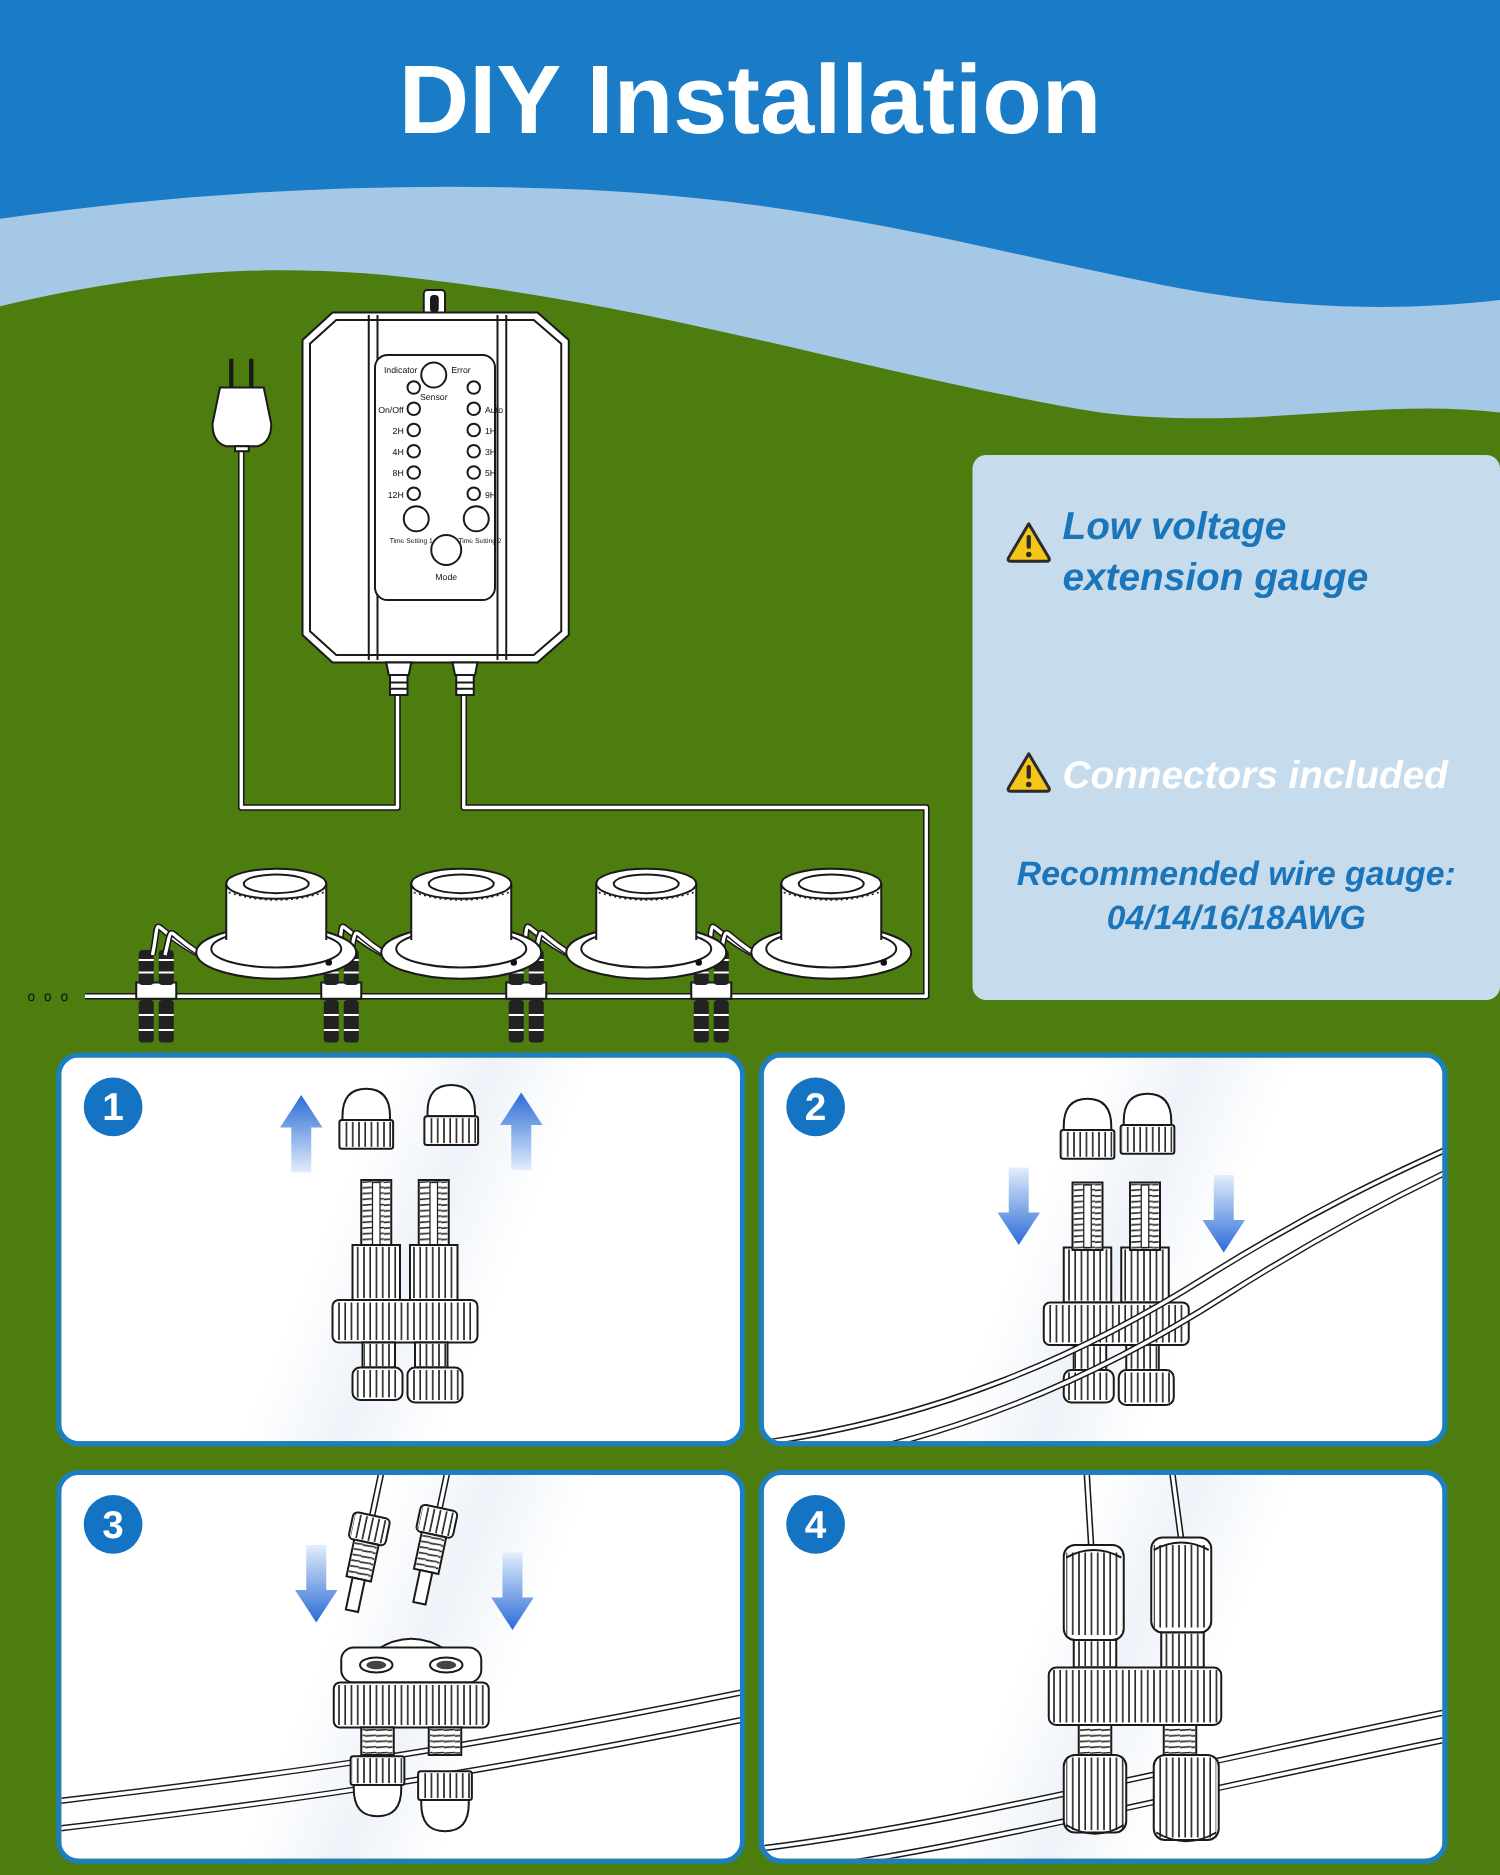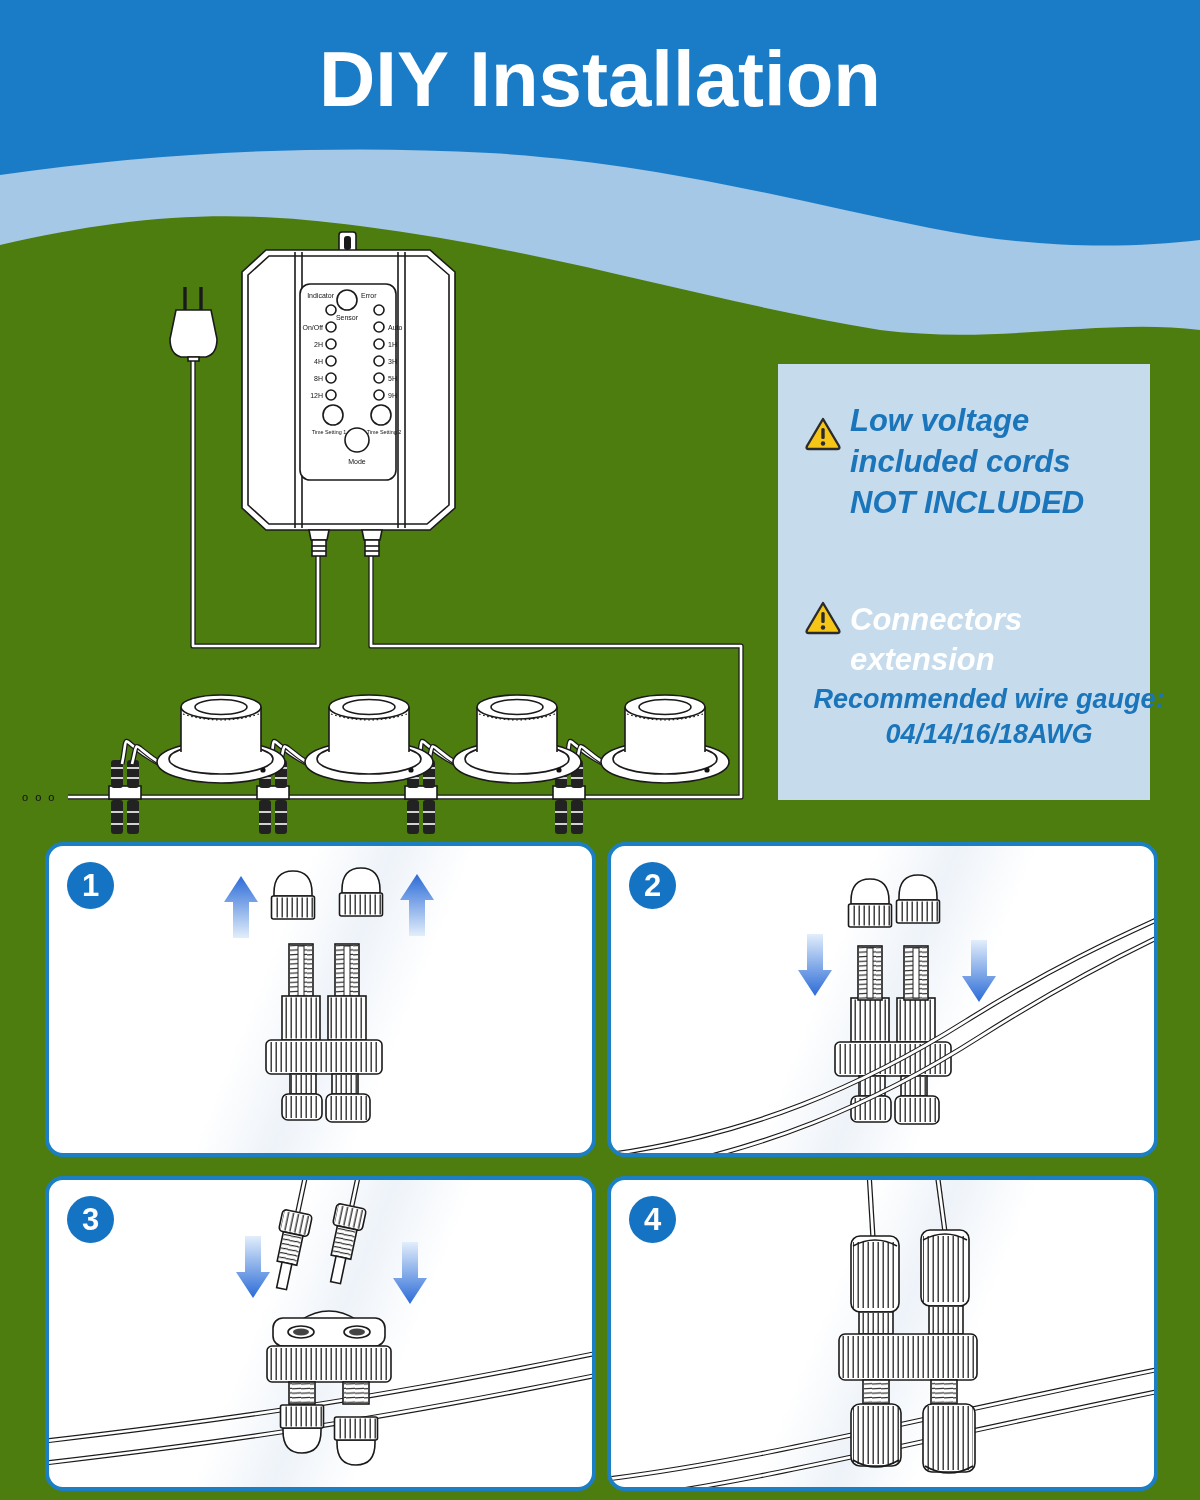--- a/index.html
+++ b/index.html
@@ -2,22 +2,22 @@
 <html><head>
 <meta charset="utf-8">
 <style>
   html,body{margin:0;padding:0;}
   .page{position:relative;width:1200px;height:1500px;background:#4d7c0f;overflow:hidden;
         font-family:"Liberation Sans",sans-serif;padding-left:12px;}
   .hdr-svg{position:absolute;left:0;top:0;z-index:1;}
   .title{position:absolute;left:0;top:34px;width:1200px;text-align:center;z-index:3;
          color:#ffffff;font-size:78px;font-weight:800;letter-spacing:0px;}
   .diagram{position:absolute;left:0;top:0;z-index:2;pointer-events:none;}
-  .info-panel{position:absolute;left:778px;top:364px;width:372px;height:436px;
-              background:#c6dbec;z-index:3;}
+  .info-panel{position:absolute;left:778px;top:364px;width:422px;height:436px;
+              background:#c6dbec;z-index:3;border-radius:11px;}
   .warn-icon{position:absolute;width:38px;height:34px;display:block;}
   .wtxt{position:absolute;font-style:italic;font-weight:700;}
   .wtxt.blue{color:#1a75ba;}
   .wtxt.white{color:#ffffff;}
   .w1-text{left:72px;top:36px;font-size:31px;line-height:41px;}
   .w2-text{left:72px;top:236px;font-size:31px;line-height:40px;}
   .note-text{left:0;top:318px;width:422px;text-align:center;font-size:27px;line-height:35px;}
   .steps{position:absolute;left:45px;top:842px;width:1113px;z-index:2;
          display:grid;grid-template-columns:551px 551px;grid-template-rows:315px 315px;
          column-gap:11px;row-gap:19px;}
@@ -318,30 +318,29 @@
   </svg>
 
   <div class="info-panel">
     <span class="warn-icon" style="left:26px;top:52px;">
       <svg width="38" height="36" viewBox="0 0 38 36">
           <use href="#gWarn"></use>
         </svg>
     </span>
     <div class="wtxt blue w1-text">
       <div>Low voltage</div>
-      <div>included cords</div>
-      <div>NOT INCLUDED</div>
+      <div>extension gauge</div>
     </div>
     <span class="warn-icon" style="left:26px;top:236px;">
       <svg width="38" height="36" viewBox="0 0 38 36">
           <use href="#gWarn"></use>
         </svg>
     </span>
     <div class="wtxt white w2-text">
-      <div>Connectors extension</div>
+      <div>Connectors included</div>
     </div>
     <div class="wtxt blue note-text">
       <div>Recommended wire gauge:</div>
       <div>04/14/16/18AWG</div>
     </div>
   </div>
 
   <div class="steps">
 
     <div class="step-panel">

